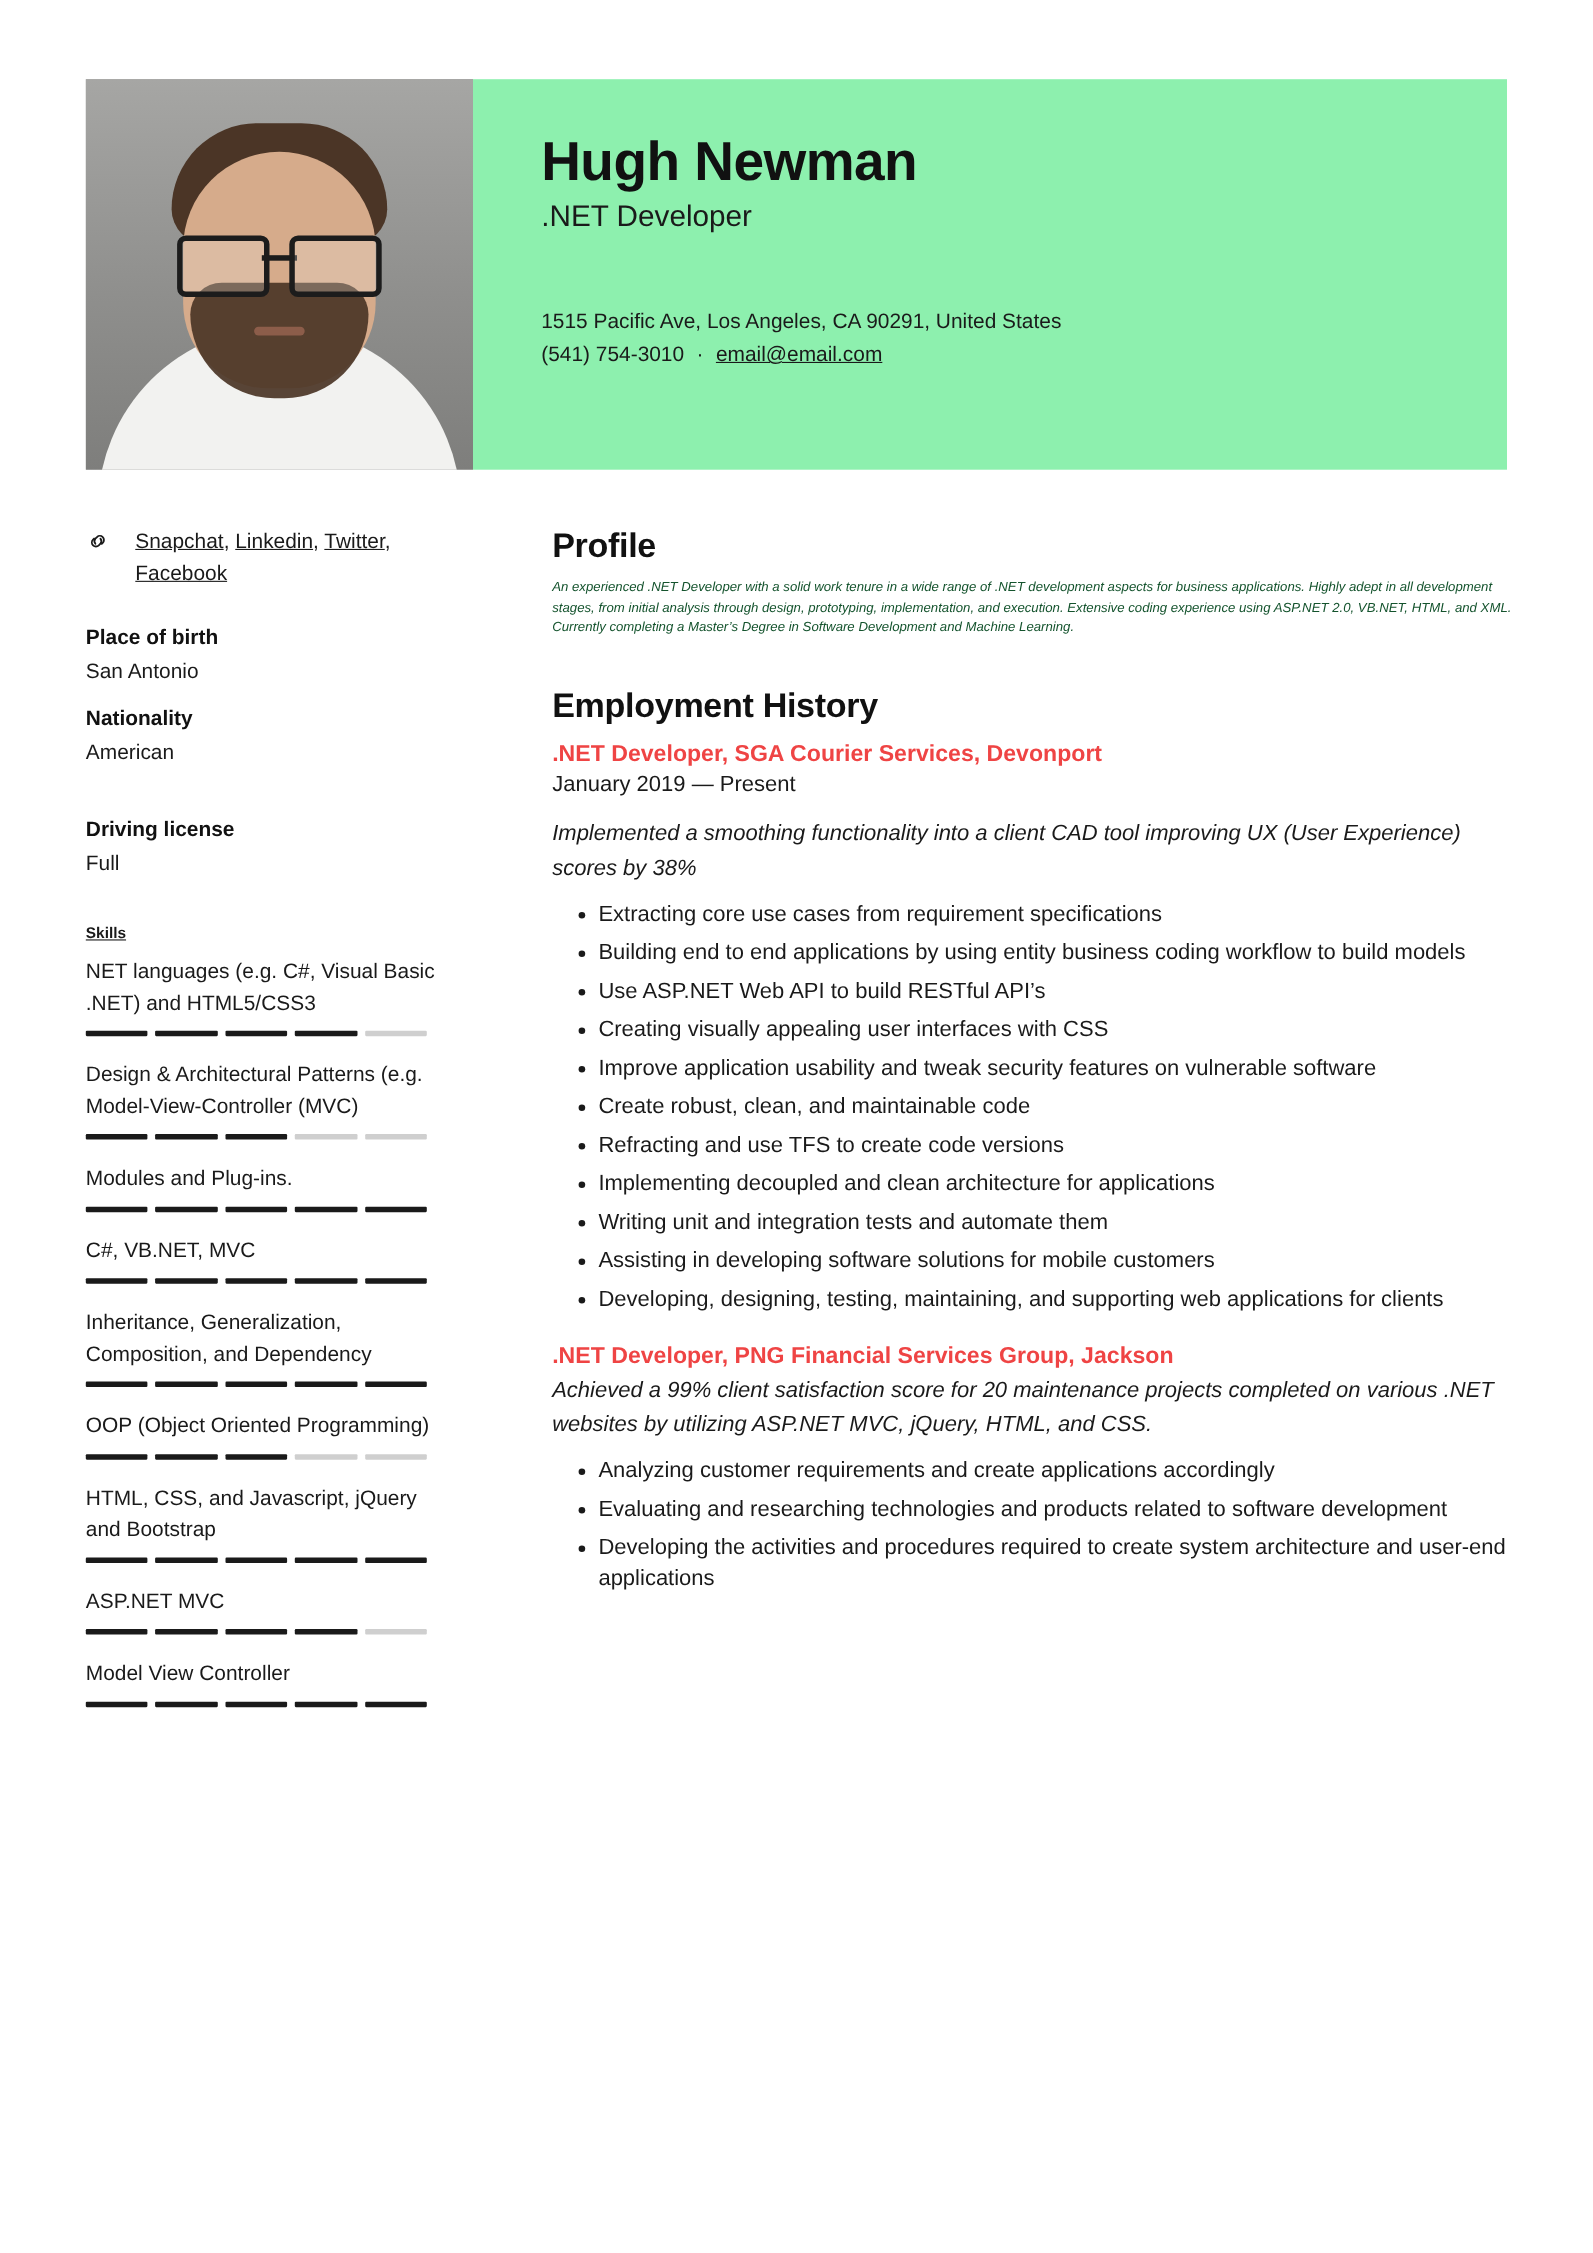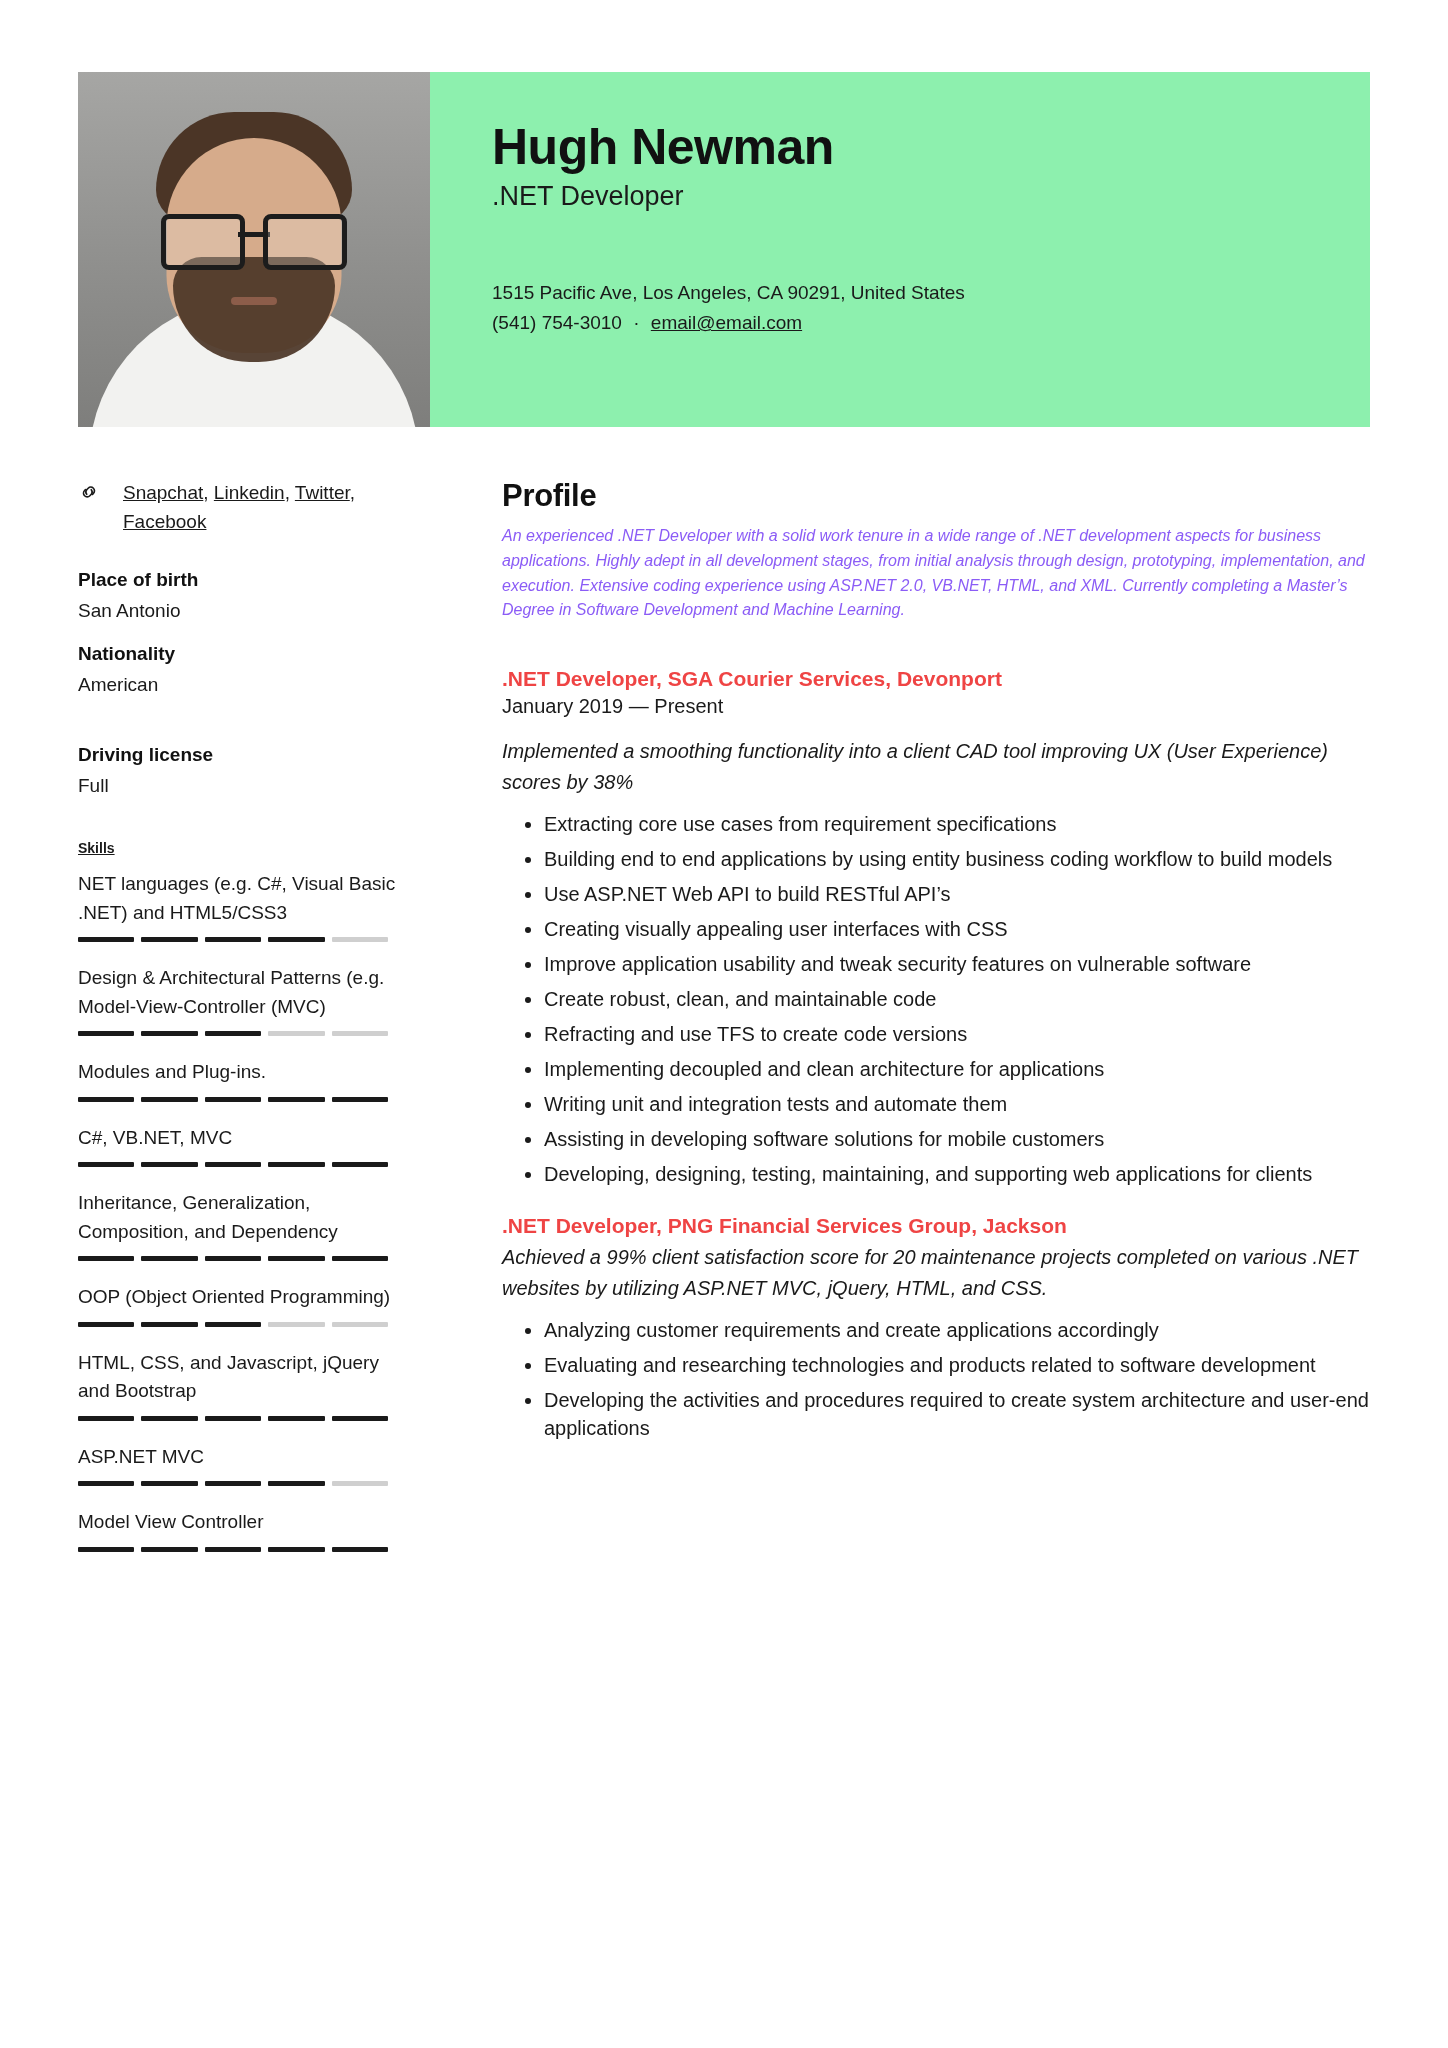--- a/index.html
+++ b/index.html
@@ -243,24 +243,24 @@
 
   
   .section-title {
     font-size: 31px;
     font-weight: 700;
     color: #111;
     margin: 0 0 10px 0;
     letter-spacing: -0.3px;
   }
   .profile-text {
-    font-size: 16px;
+    font-size: 12px;
     font-style: italic;
     line-height: 1.55;
-    color: #8b5cf6;
+    color: #14532d;
     margin: 0 0 44px 0;
   }
   .job-heading {
     font-size: 21px;
     font-weight: 700;
     color: #ef4444;
     margin: 14px 0 4px 0;
   }
   .job-dates {
     font-size: 20px;
@@ -447,20 +447,21 @@
         </div>
       </div>
 
     </div>
 
     <div class="right-col">
 
       <h2 class="section-title">Profile</h2>
       <p class="profile-text">An experienced .NET Developer with a solid work tenure in a wide range of .NET development aspects for business applications. Highly adept in all development stages, from initial analysis through design, prototyping, implementation, and execution. Extensive coding experience using ASP.NET 2.0, VB.NET, HTML, and XML. Currently completing a Master’s Degree in Software Development and Machine Learning.</p>
 
+      <h2 class="section-title">Employment History</h2>
 
       <div>
         <h3 class="job-heading">.NET Developer, SGA Courier Services, Devonport</h3>
         <p class="job-dates">January 2019 — Present</p>
         <p class="job-summary">Implemented a smoothing functionality into a client CAD tool improving UX (User Experience) scores by 38%</p>
         <ul class="bullets">
           <li>Extracting core use cases from requirement specifications</li>
           <li>Building end to end applications by using entity business coding workflow to build models</li>
           <li>Use ASP.NET Web API to build RESTful API’s</li>
           <li>Creating visually appealing user interfaces with CSS</li>

